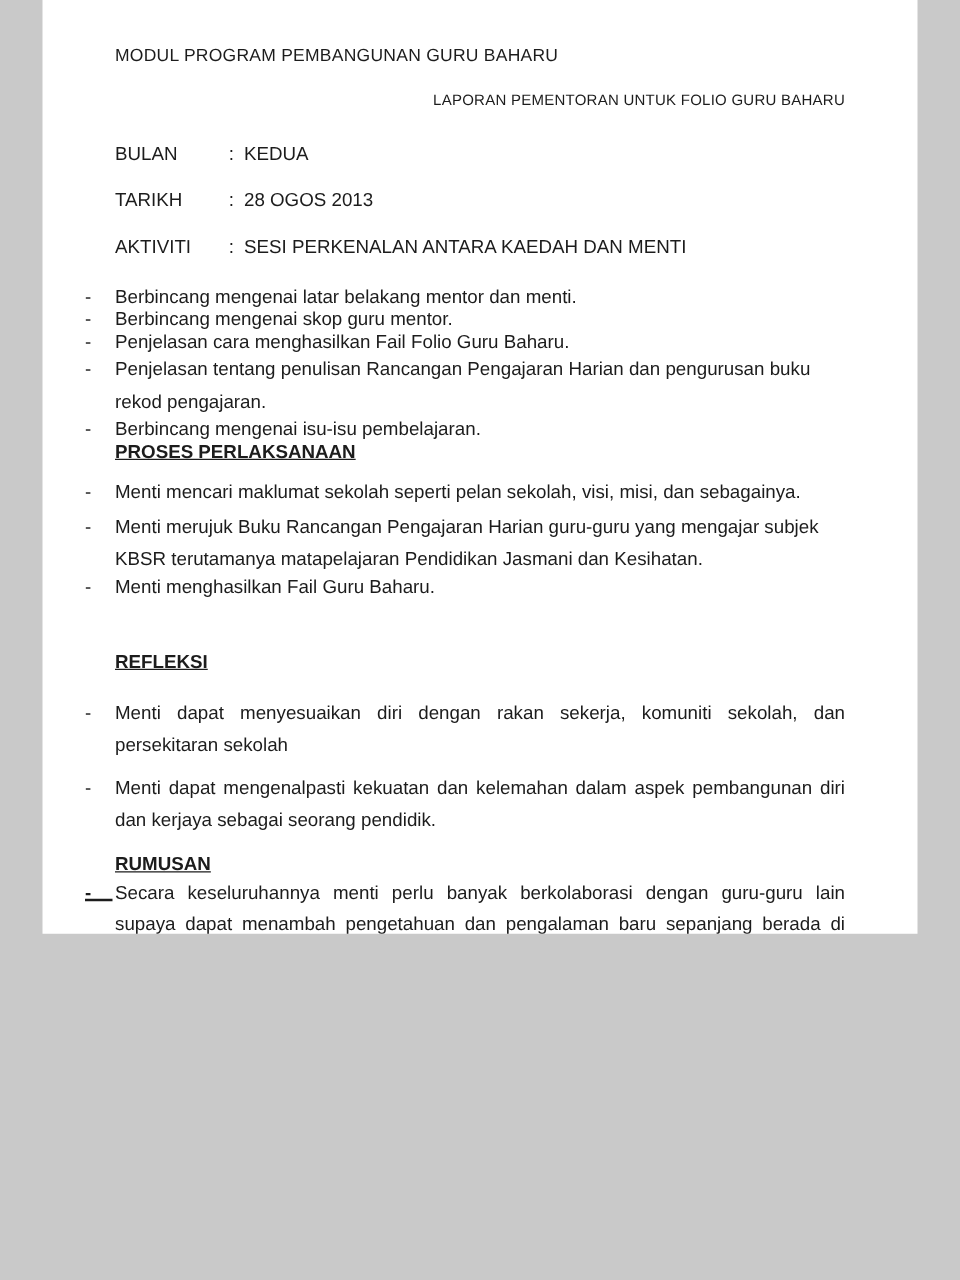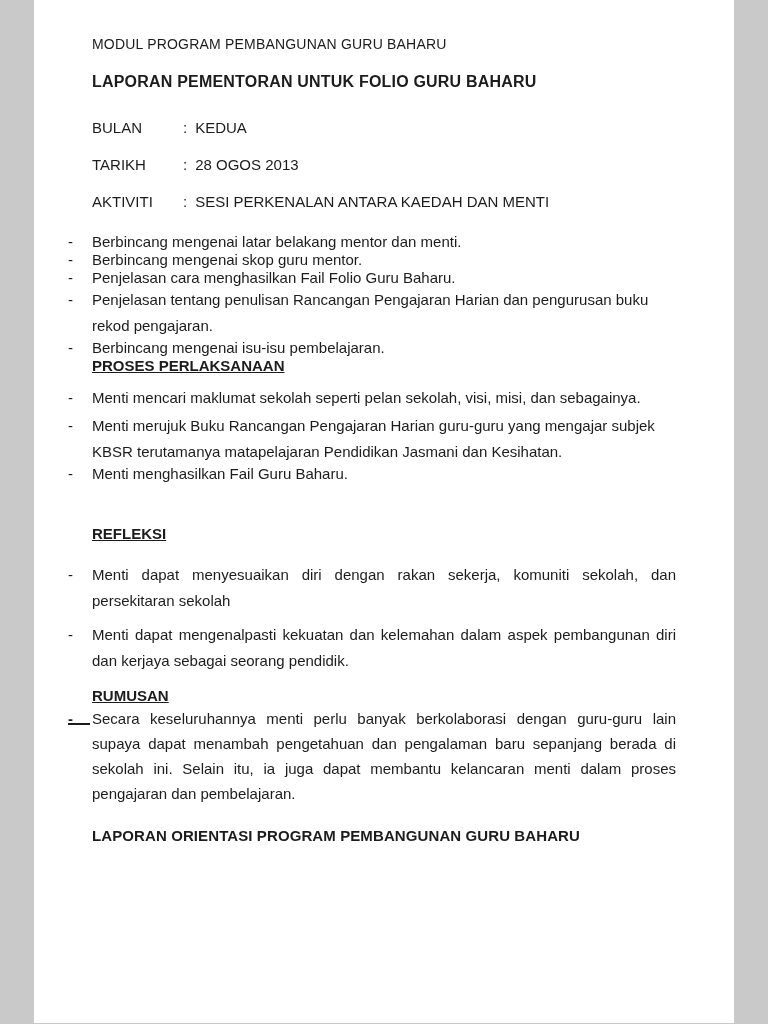--- a/index.html
+++ b/index.html
@@ -7,33 +7,33 @@
   body {
     background: #c9c9c9;
     font-family: "Liberation Sans", sans-serif;
     color: #1c1c1c;
     font-size: 15px;
     overflow: hidden;
   }
   .viewer { width: 768px; height: 1024px; }
   .page {
     width: 700px;
-    height: 1023px;
+    height: 747px;
     margin: 0 auto;
     background: #ffffff;
     padding: 36px 58px 0 58px;
     overflow: hidden;
   }
   .doc-header div { font-size: 14px; line-height: 17px; letter-spacing: 0.2px; }
   .doc-header .line2 { padding-left: 257px; }
   .doc-title {
     margin-top: 20px;
-    text-align: left;
-    font-weight: bold;
-    font-size: 16px;
+    text-align: right;
+    font-weight: normal;
+    font-size: 12px;
     letter-spacing: 0.2px;
   }
   .fields { margin-top: 28px; }
   .field { line-height: 18px; margin-bottom: 19px; display: flex; }
   .field .f-label { width: 91px; flex: 0 0 91px; }
   .field .f-sep { margin-right: 8px; }
   .sec-heading {
     font-weight: bold;
     text-decoration: underline;
     line-height: 18px;

